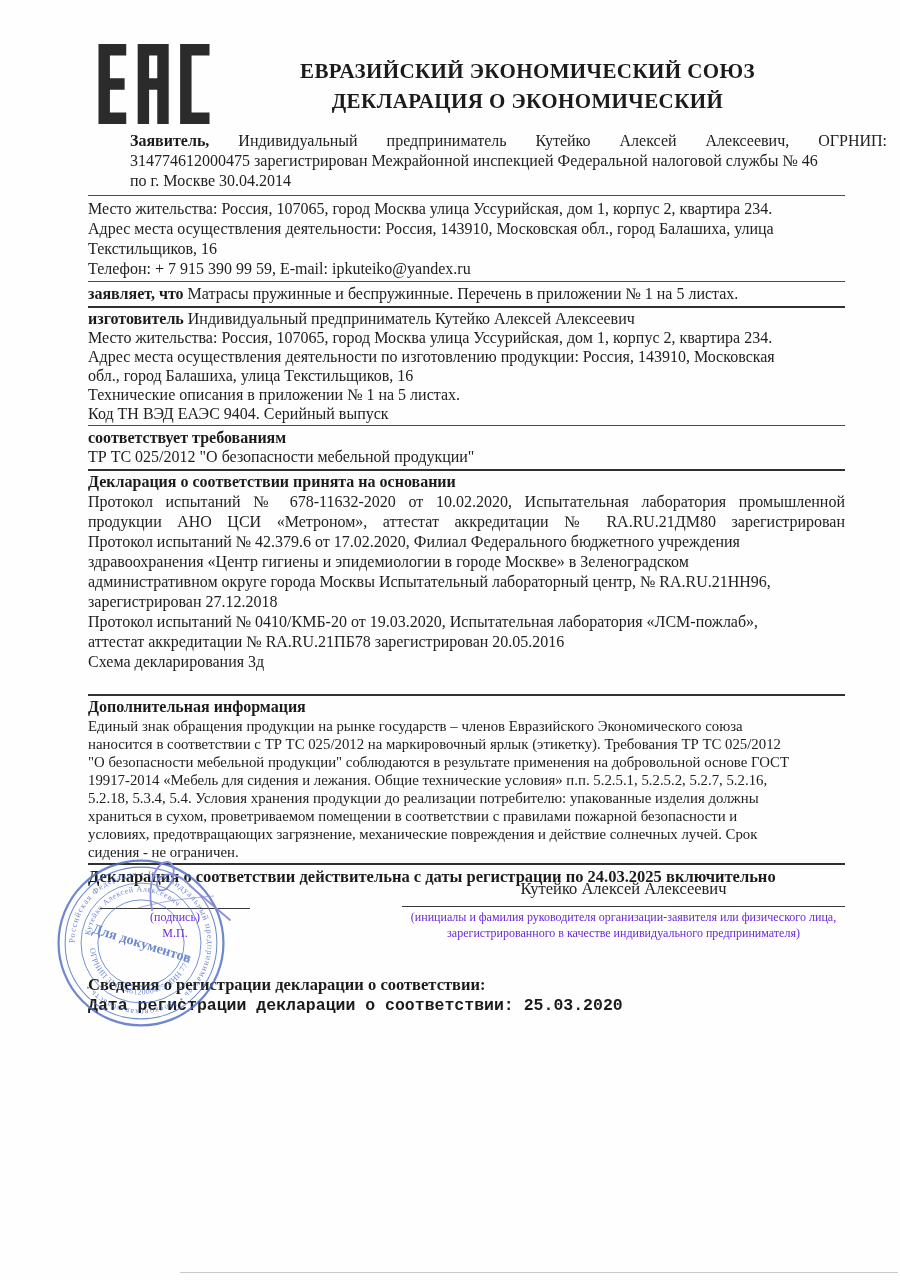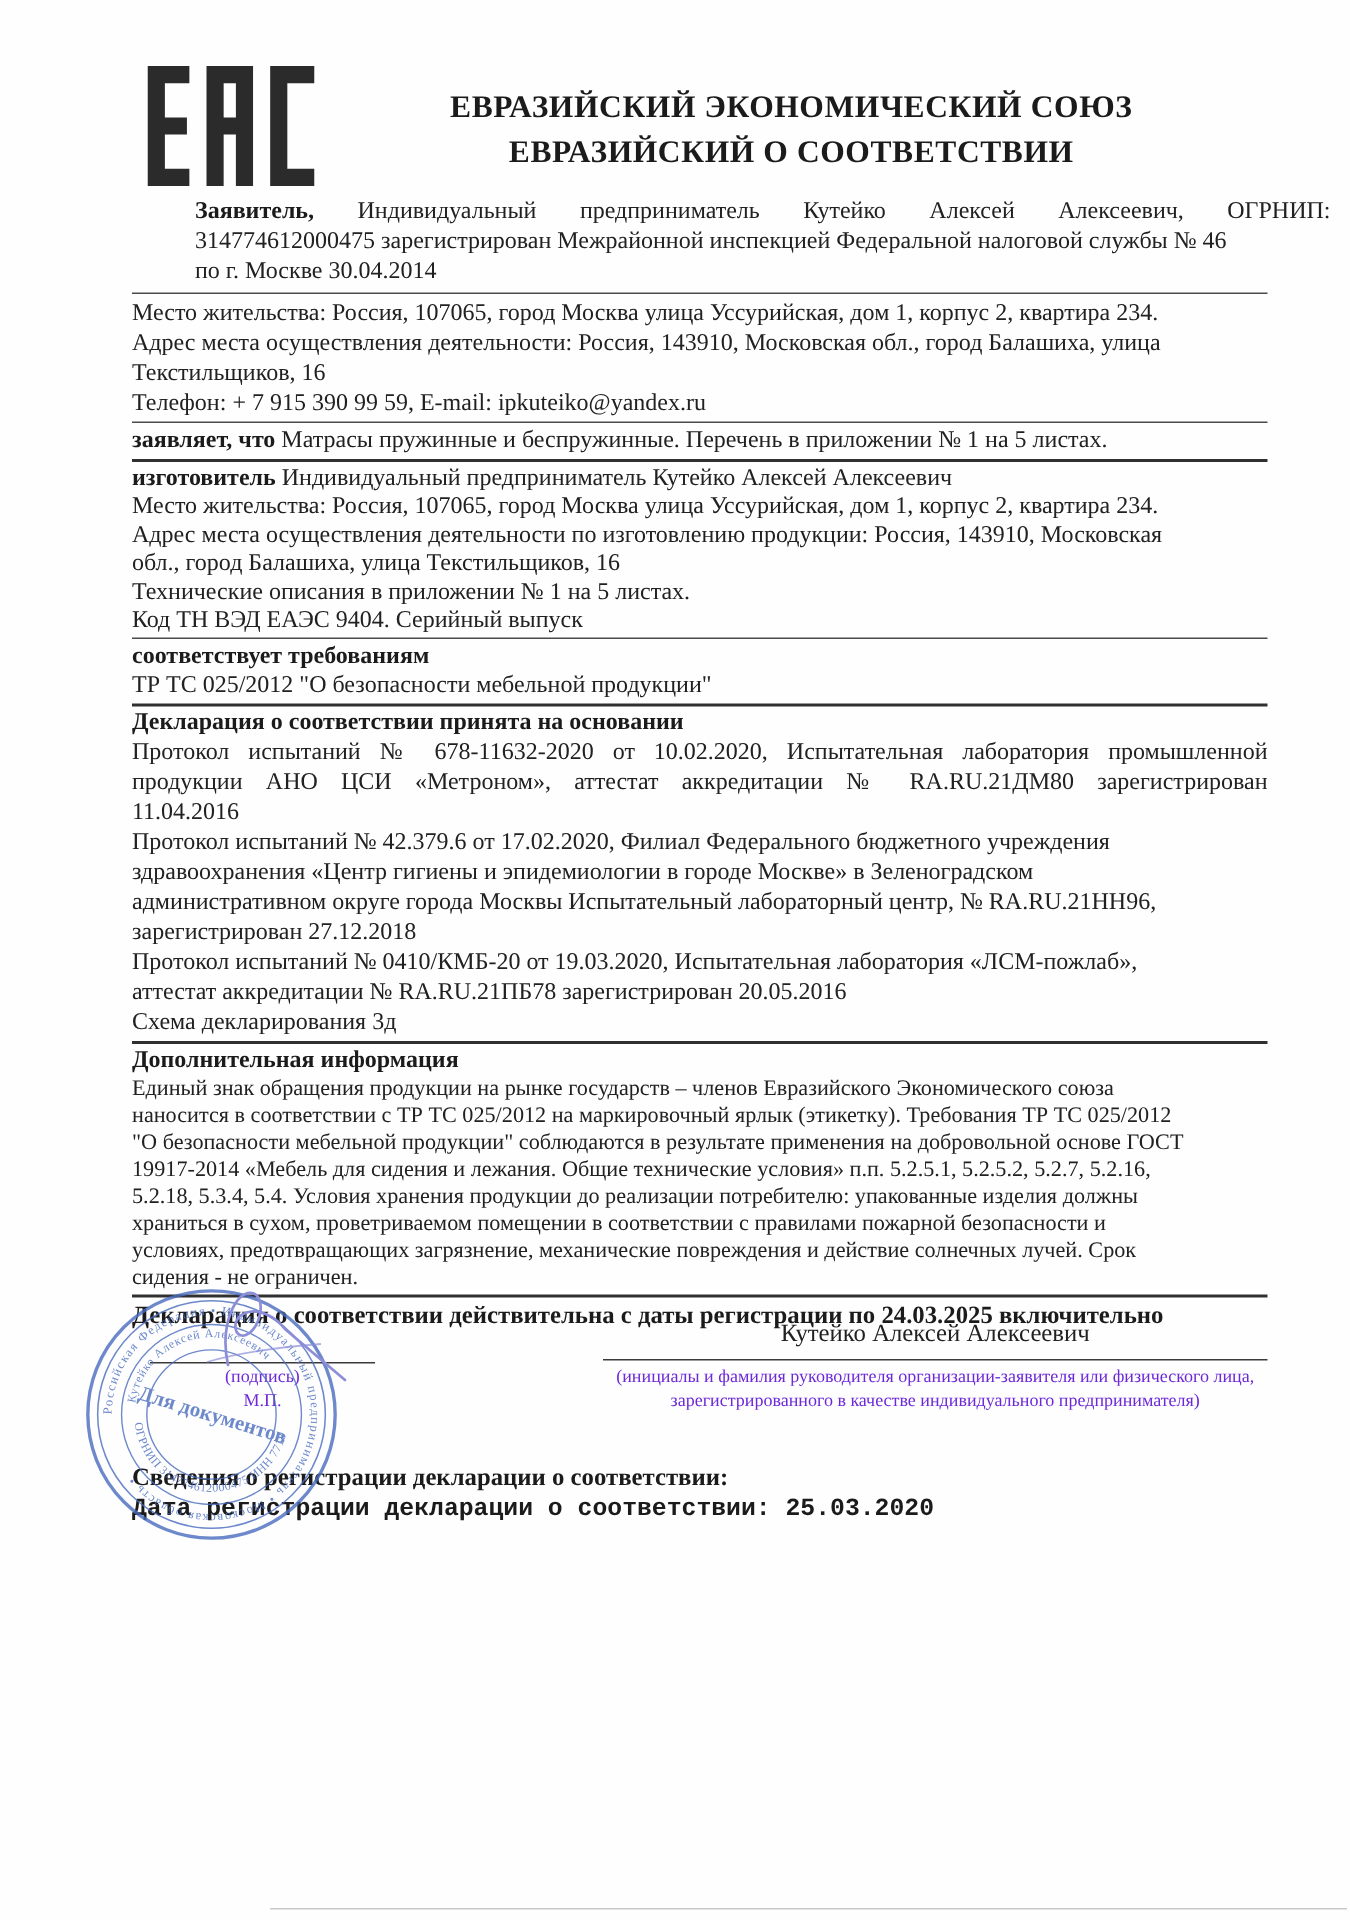--- a/index.html
+++ b/index.html
@@ -41,21 +41,21 @@
       <svg width="112" height="80" viewBox="0 0 136 98">
         <g fill="#2b2b2b">
           <path d="M0,0 h34 v14 h-20 v28 h18 v14 h-18 v28 h20 v14 h-34 z"></path>
           <path fill-rule="evenodd" d="M48,0 h38 v98 h-14 V56 h-10 v42 h-14 z M62,14 v28 h10 V14 z"></path>
           <path d="M100,0 h36 v14 h-22 v70 h22 v14 h-36 z"></path>
         </g>
       </svg>
     </div>
     <div class="titles">
       <div class="title-line">ЕВРАЗИЙСКИЙ ЭКОНОМИЧЕСКИЙ СОЮЗ</div>
-      <div class="title-line">ЕВРАЗИЙСКИЙ О СООТВЕТСТВИИ</div>
+      <div class="title-line">ДЕКЛАРАЦИЯ О ЭКОНОМИЧЕСКИЙ</div>
     </div>
   </div>
 
   <div class="abs" style="top:131px;margin-left:42px;">
     <div class="line jlast"><span class="b">Заявитель,</span> <span>Индивидуальный предприниматель Кутейко Алексей Алексеевич, ОГРНИП:</span></div>
     <div class="line">314774612000475 зарегистрирован Межрайонной инспекцией Федеральной налоговой службы № 46</div>
     <div class="line">по г. Москве 30.04.2014</div>
   </div>
   <div class="abs rule" style="top:195px;"></div>
 
@@ -85,21 +85,20 @@
   <div class="abs tight" style="top:428px;">
     <div class="line b">соответствует требованиям</div>
     <div class="line">ТР ТС 025/2012 "О безопасности мебельной продукции"</div>
   </div>
   <div class="abs rule thick" style="top:469px;"></div>
 
   <div class="abs" style="top:472px;">
     <div class="line b">Декларация о соответствии принята на основании</div>
     <div class="line jlast">Протокол испытаний № 678-11632-2020 от 10.02.2020, Испытательная лаборатория промышленной</div>
     <div class="line jlast">продукции АНО ЦСИ «Метроном», аттестат аккредитации № RA.RU.21ДМ80 зарегистрирован</div>
-    <div class="line">11.04.2016</div>
     <div class="line">Протокол испытаний № 42.379.6 от 17.02.2020, Филиал Федерального бюджетного учреждения</div>
     <div class="line">здравоохранения «Центр гигиены и эпидемиологии в городе Москве» в Зеленоградском</div>
     <div class="line">административном округе города Москвы Испытательный лабораторный центр, № RA.RU.21НН96,</div>
     <div class="line">зарегистрирован 27.12.2018</div>
     <div class="line">Протокол испытаний № 0410/КМБ-20 от 19.03.2020, Испытательная лаборатория «ЛСМ-пожлаб»,</div>
     <div class="line">аттестат аккредитации № RA.RU.21ПБ78 зарегистрирован 20.05.2016</div>
     <div class="line">Схема декларирования 3д</div>
   </div>
   <div class="abs rule thick" style="top:694px;"></div>
 

